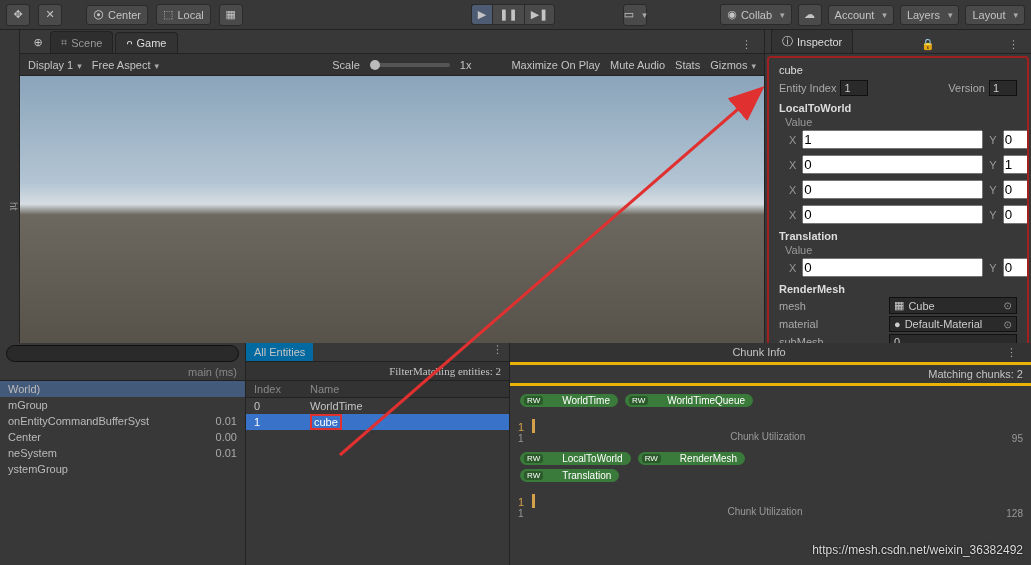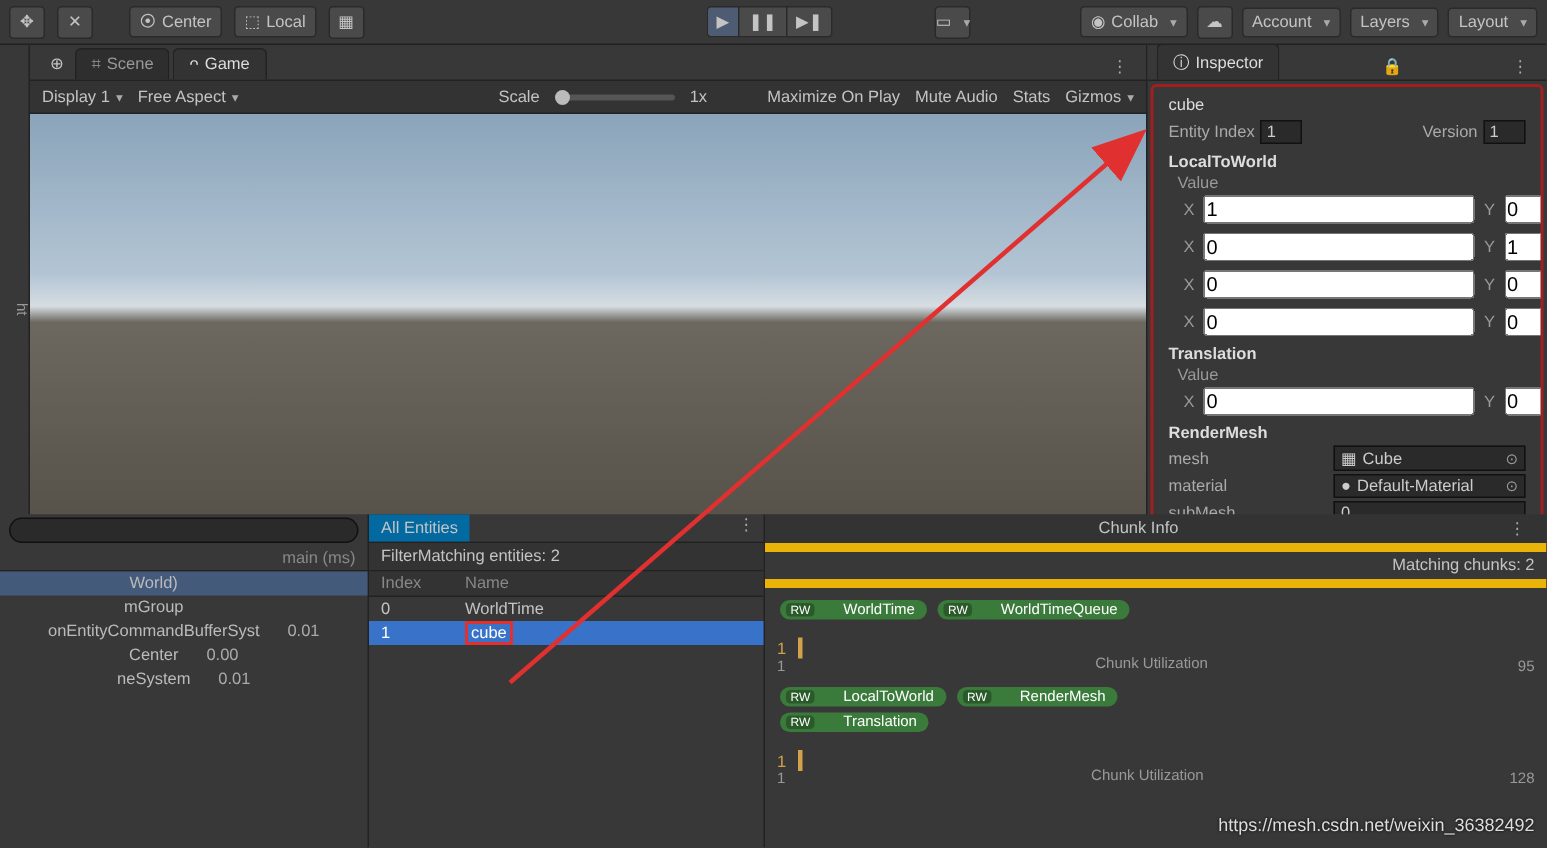--- a/index.html
+++ b/index.html
@@ -82,39 +82,39 @@
   .cb{ width:12px; height:12px; background:#2a2a2a; border:1px solid #111; display:inline-flex; align-items:center; justify-content:center; font-size:9px;}
   .foldout::before{content:"▸"; margin-right:4px; color:#999;}
 
   
   .lower { display:flex; height:222px;}
   .lower-left{ width:246px; background:#383838; border-right:1px solid #222; display:flex; flex-direction:column;}
   .panel-tabs{ height:22px; display:flex; align-items:flex-end; padding:0 4px; border-bottom:1px solid #222;}
   .search-row{ padding:2px 6px;}
   .search-row input{ width:100%; background:#2a2a2a; border:1px solid #111; border-radius:10px; padding:2px 16px 2px 8px; color:#ccc; font-size:10px;}
   .sys-col-head{ display:flex; justify-content:flex-end; padding:2px 8px; border-bottom:1px solid #222; color:#888;}
-  .sys-row{ display:flex; padding:2px 8px; justify-content:center; color:#bbb;}
+  .sys-row{ display:flex; padding:2px 8px; justify-content:space-between; color:#bbb;}
   .sys-row.sel{ background:#445a7a;}
   .sys-row .ms{ color:#aaa; width:40px; text-align:right;}
 
   .lower-mid{ width:264px; background:#383838; border-right:1px solid #222; display:flex; flex-direction:column;}
   .mid-top{ display:flex; border-bottom:1px solid #222;}
   .mid-top .cell{ padding:3px 8px; background:#0369a1;}
-  .ent-head{ display:flex; justify-content:flex-start; padding:3px 8px; background:#333; border-bottom:1px solid #222;}
+  .ent-head{ display:flex; justify-content:flex-end; padding:3px 8px; background:#333; border-bottom:1px solid #222;font-family:Liberation Serif, serif;}
   .ent-colhead{ display:flex; border-bottom:1px solid #222; color:#888; background:#333;}
   .ent-colhead div:first-child{ width:60px; padding:2px 8px;}
   .ent-colhead div:last-child{ flex:1; padding:2px 4px;}
   .ent-row{ display:flex;}
   .ent-row div:first-child{ width:60px; padding:2px 8px;}
   .ent-row div:last-child{ flex:1; padding:2px 4px;}
   .ent-row.sel{ background:#3873c9; color:#fff;}
   .red-box{ border:2px solid #e03030; padding:0 2px;}
 
   .lower-right{ flex:1; background:#383838; display:flex; flex-direction:column; width:254px;}
-  .chunk-head{ display:flex; justify-content:space-between; padding:3px 8px; border-bottom:6px solid #eab308; background:#333;}
+  .chunk-head{ display:flex; justify-content:space-between; padding:3px 8px; border-bottom:3px solid #eab308; background:#333;}
   .tag-area{ padding:6px 8px;}
   .tag{ display:inline-flex; align-items:center; background:#3a7a3a; border-radius:10px; padding:1px 8px 1px 4px; color:#fff; margin:2px 2px; font-size:10px;}
   .tag .rw{ background:#2a5a2a; border-radius:3px; padding:0 3px; font-size:8px; margin-right:19px;}
   .mini-chart{ height:18px; display:flex; align-items:flex-end; gap:1px; padding:0 8px;}
   .mini-chart .bar{ width:3px; background:#d4a04a;}
   .chart-lab{ display:flex; justify-content:space-between; padding:0 8px; color:#999; font-size:10px;}
   .chart-title{ text-align:center; color:#999; font-size:10px; margin-top:-2px;}
 
   
   .arrow-svg{ position:absolute; left:230px; top:60px; width:540px; height:400px; pointer-events:none;}
@@ -299,20 +299,24 @@
           <span>onEntityCommandBufferSyst</span>
           <span class="ms">0.01</span>
         </div>
         <div class="sys-row">
           <span>Center</span>
           <span class="ms">0.00</span>
         </div>
         <div class="sys-row">
           <span>neSystem</span>
           <span class="ms">0.01</span>
+        </div>
+        <div class="sys-row">
+          <span>ystemGroup</span>
+          <span class="ms"></span>
         </div>
       </div>
   </div>
 
   <div class="lower-mid">
     <div class="mid-top">
       <div class="cell">All Entities</div>
       <span class="kebab" style="margin-left:auto">⋮</span>
     </div>
     <div class="ent-head">

